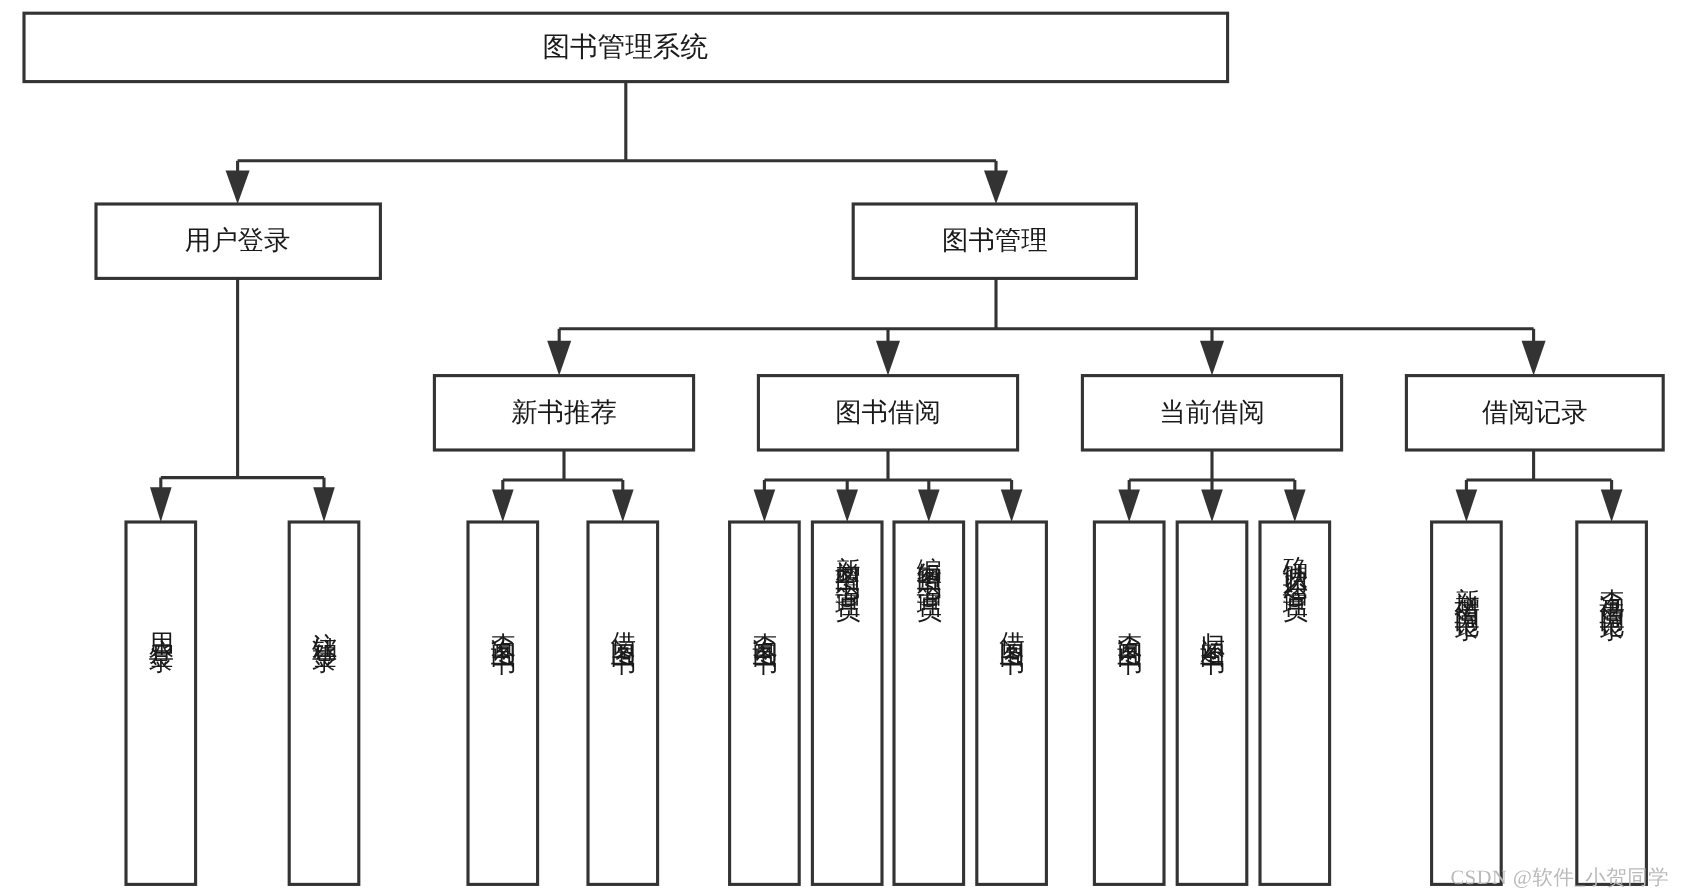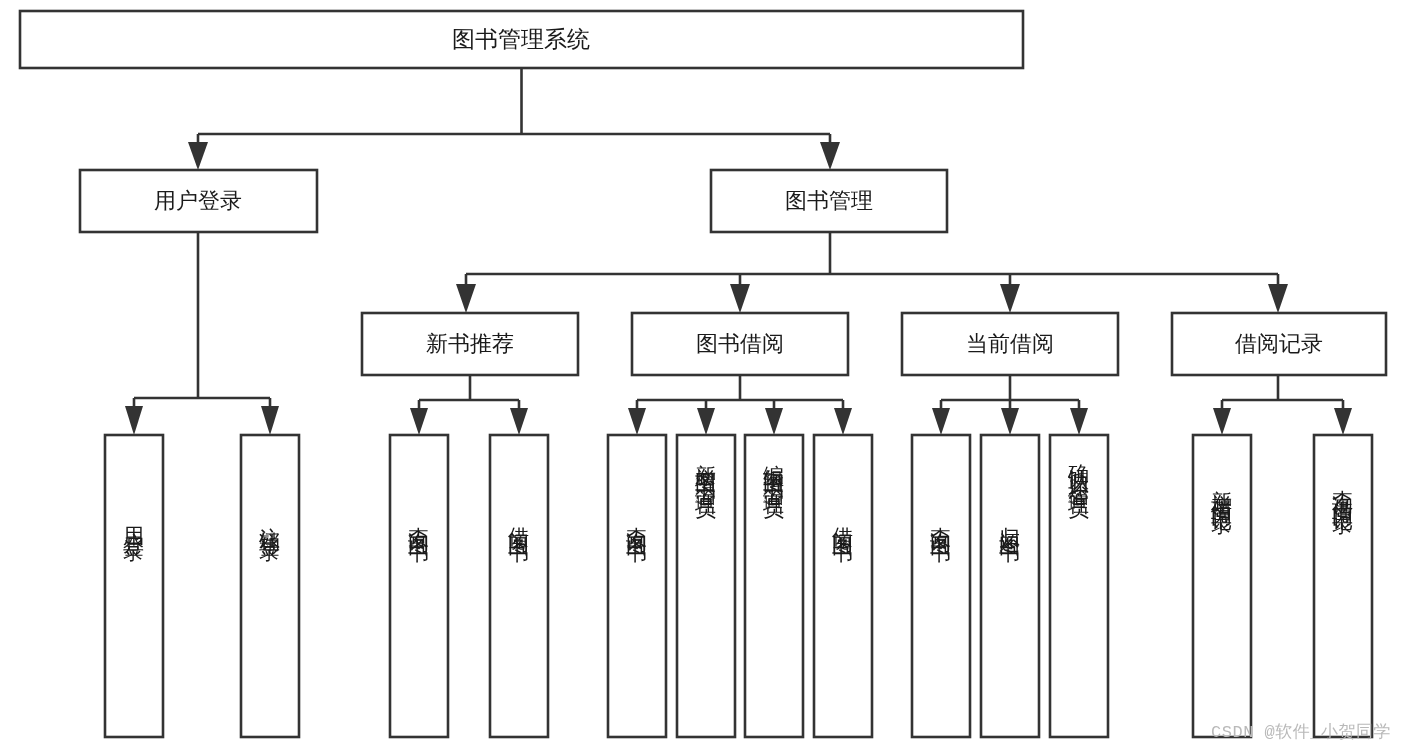--- a/index.html
+++ b/index.html
@@ -70,21 +70,21 @@
     color: #1a1a1a;
     letter-spacing: 5px;
     line-height: 1;
     text-align: center;
     white-space: nowrap;
   }
   .watermark {
     position: absolute;
     right: 14px;
     bottom: 4px;
-    font-family: Liberation Mono, monospace;
+    font-family: Liberation Serif, serif;
     font-size: 17px;
     color: #b9b9b9;
     letter-spacing: 0.5px;
     user-select: none;
     pointer-events: none;
   }
 </style>
 </head>
 <body>
 

